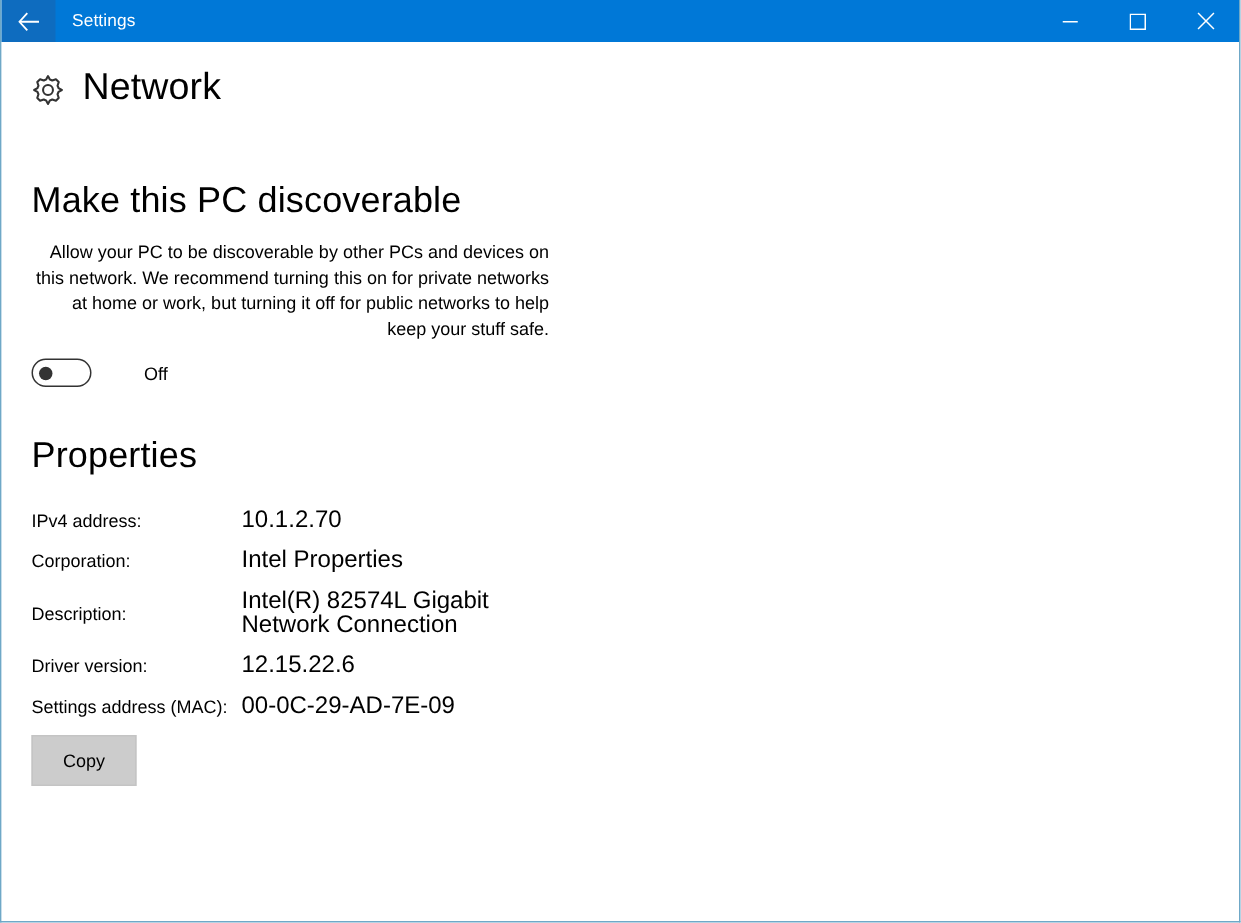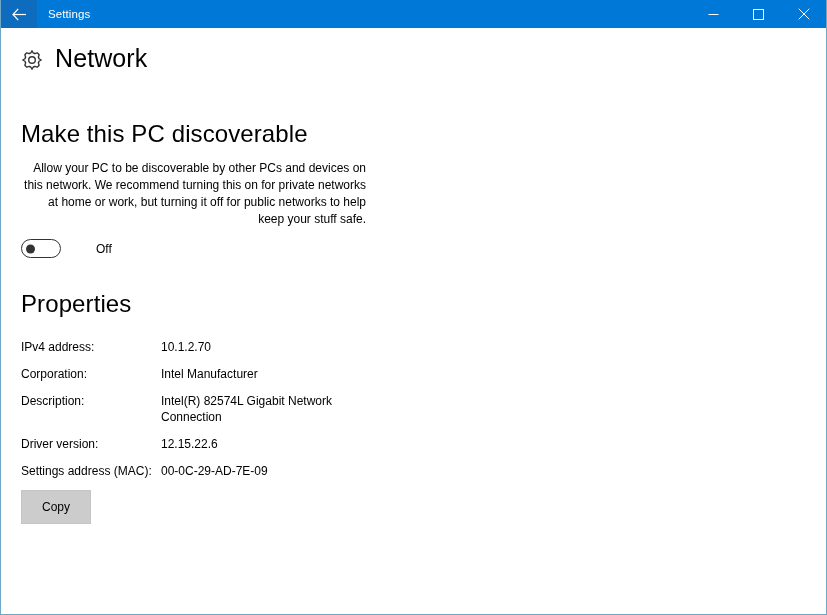--- a/index.html
+++ b/index.html
@@ -145,32 +145,32 @@
     font-size: 12px;
     color: #000000;
   }
 
   
   .props {
     margin: 21px 0 0 20px;
   }
   .prop-row {
     display: flex;
-    align-items: flex-start;
+    align-items: center;
     margin-bottom: 11px;
   }
   .prop-label {
     width: 140px;
     flex: none;
     font-size: 12px;
     color: #000000;
     line-height: 16px;
   }
   .prop-value {
-    font-size: 12px;
+    font-size: 16px;
     color: #000000;
     line-height: 16px;
     width: 175px;
   }
 
   .copy-button {
     margin: 11px 0 0 20px;
     width: 70px;
     height: 24px;
     background: #cccccc;
@@ -254,21 +254,21 @@
 
     <div class="props">
 
       <div class="prop-row">
         <div class="prop-label">IPv4 address:</div>
         <div class="prop-value">10.1.2.70</div>
       </div>
 
       <div class="prop-row">
         <div class="prop-label">Corporation:</div>
-        <div class="prop-value">Intel Manufacturer</div>
+        <div class="prop-value">Intel Properties</div>
       </div>
 
       <div class="prop-row">
         <div class="prop-label">Description:</div>
         <div class="prop-value">Intel(R) 82574L Gigabit Network Connection</div>
       </div>
 
       <div class="prop-row">
         <div class="prop-label">Driver version:</div>
         <div class="prop-value">12.15.22.6</div>

